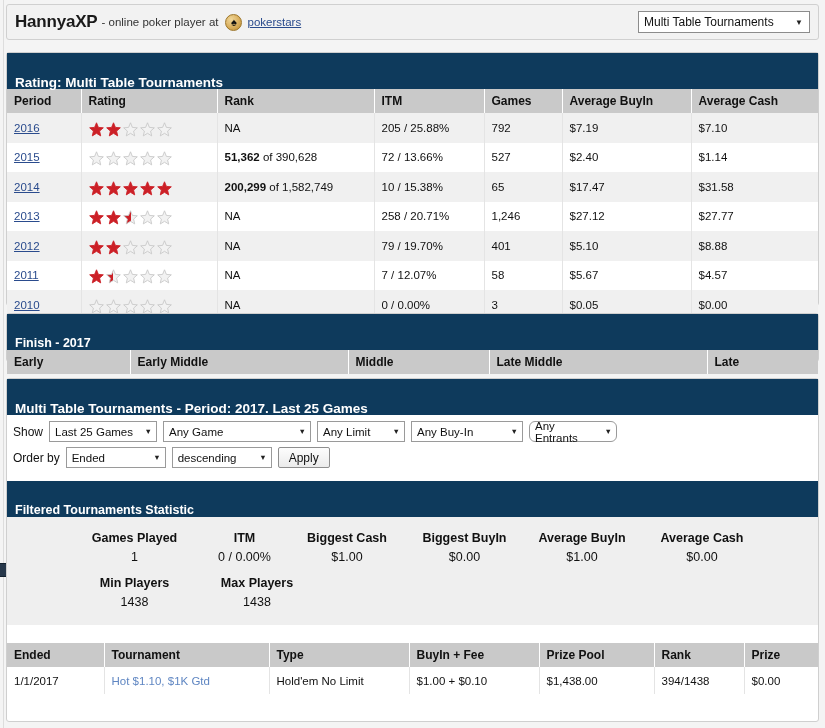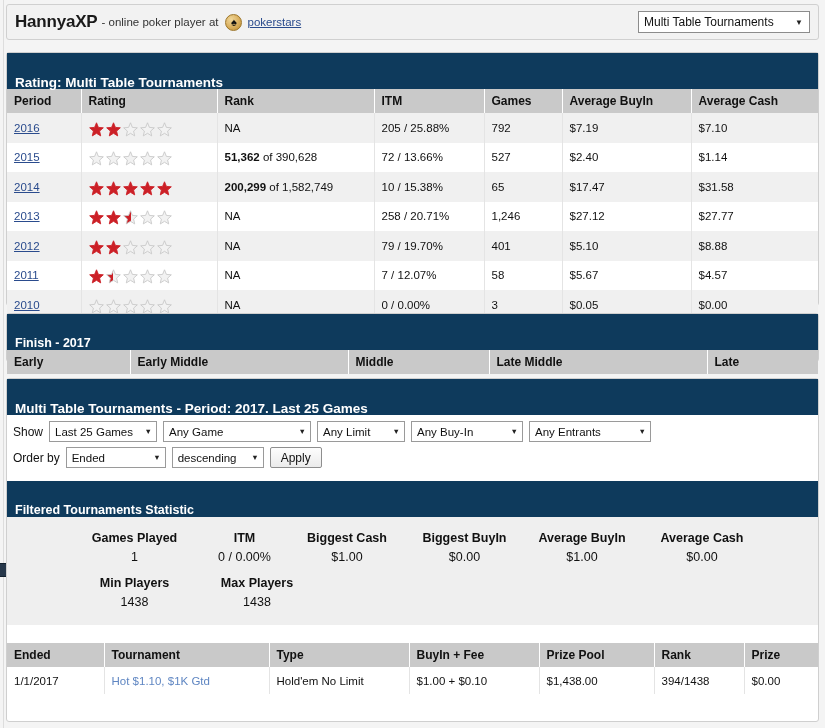--- a/index.html
+++ b/index.html
@@ -487,34 +487,34 @@
             <span class="caret">▼</span>
           </div>
           <div class="sel" style="width: 88px;">
             <span>Any Limit</span>
             <span class="caret">▼</span>
           </div>
           <div class="sel" style="width: 112px;">
             <span>Any Buy-In</span>
             <span class="caret">▼</span>
           </div>
-          <div class="sel" style="width: 122px;">
+          <div class="sel" style="width: 88px; border-radius: 6px;">
             <span>Any Entrants</span>
             <span class="caret">▼</span>
           </div>
         </span>
     </div>
     <div class="frow">
       <span class="flabel">Order by</span>
       <span id="order-filters" style="display:flex; gap:6px;">
           <div class="sel" style="width: 100px;">
             <span>Ended</span>
             <span class="caret">▼</span>
           </div>
-          <div class="sel" style="width: 92px;">
+          <div class="sel" style="width: 100px;">
             <span>descending</span>
             <span class="caret">▼</span>
           </div>
         </span>
       <div class="btn">Apply</div>
     </div>
   </div>
 
   <div class="panel-title small">Filtered Tournaments Statistic</div>
 

